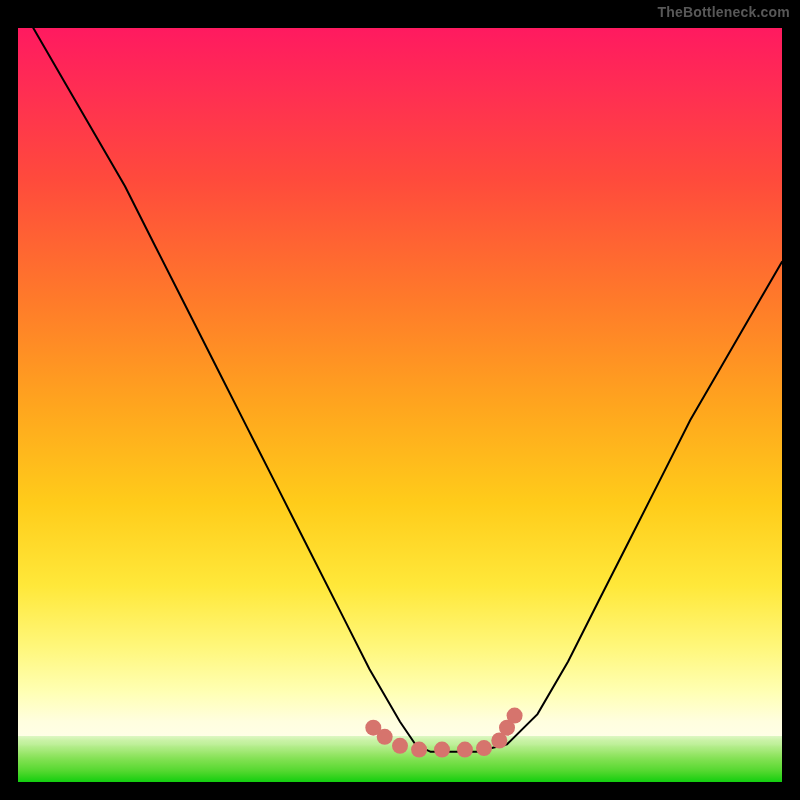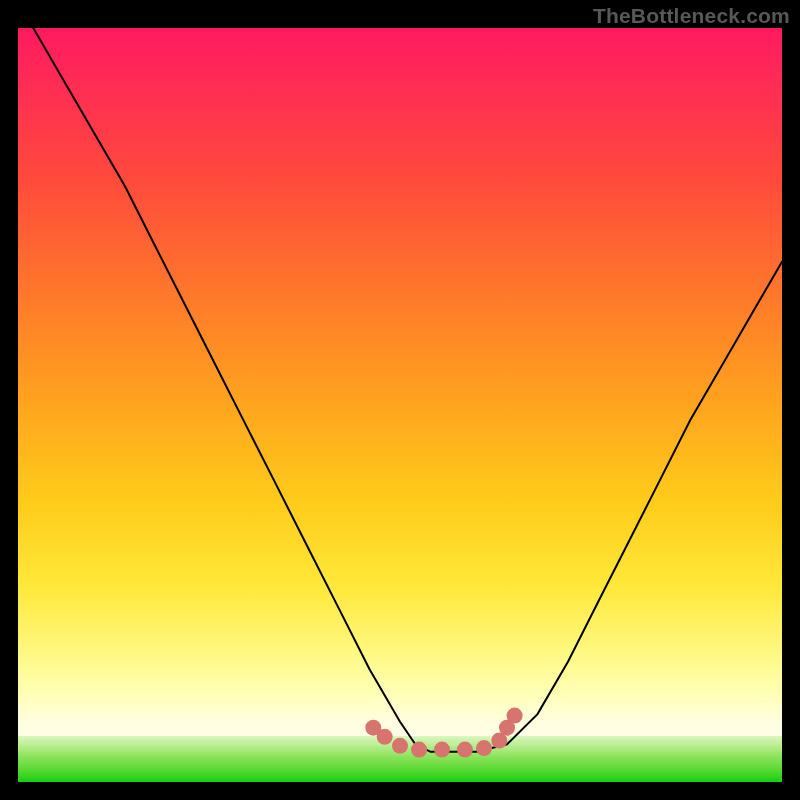--- a/index.html
+++ b/index.html
@@ -15,21 +15,21 @@
     position: relative;
     width: 800px;
     height: 800px;
     background: #000;
   }
   .attribution {
     position: absolute;
     top: 4px;
     right: 10px;
     color: #585858;
-    font-size: 21px;
+    font-size: 14px;
     font-weight: 600;
     letter-spacing: 0.2px;
     z-index: 50;
   }
   .plot-outer {
     position: absolute;
     left: 18px;
     top: 28px;
     width: 764px;
     height: 754px;

